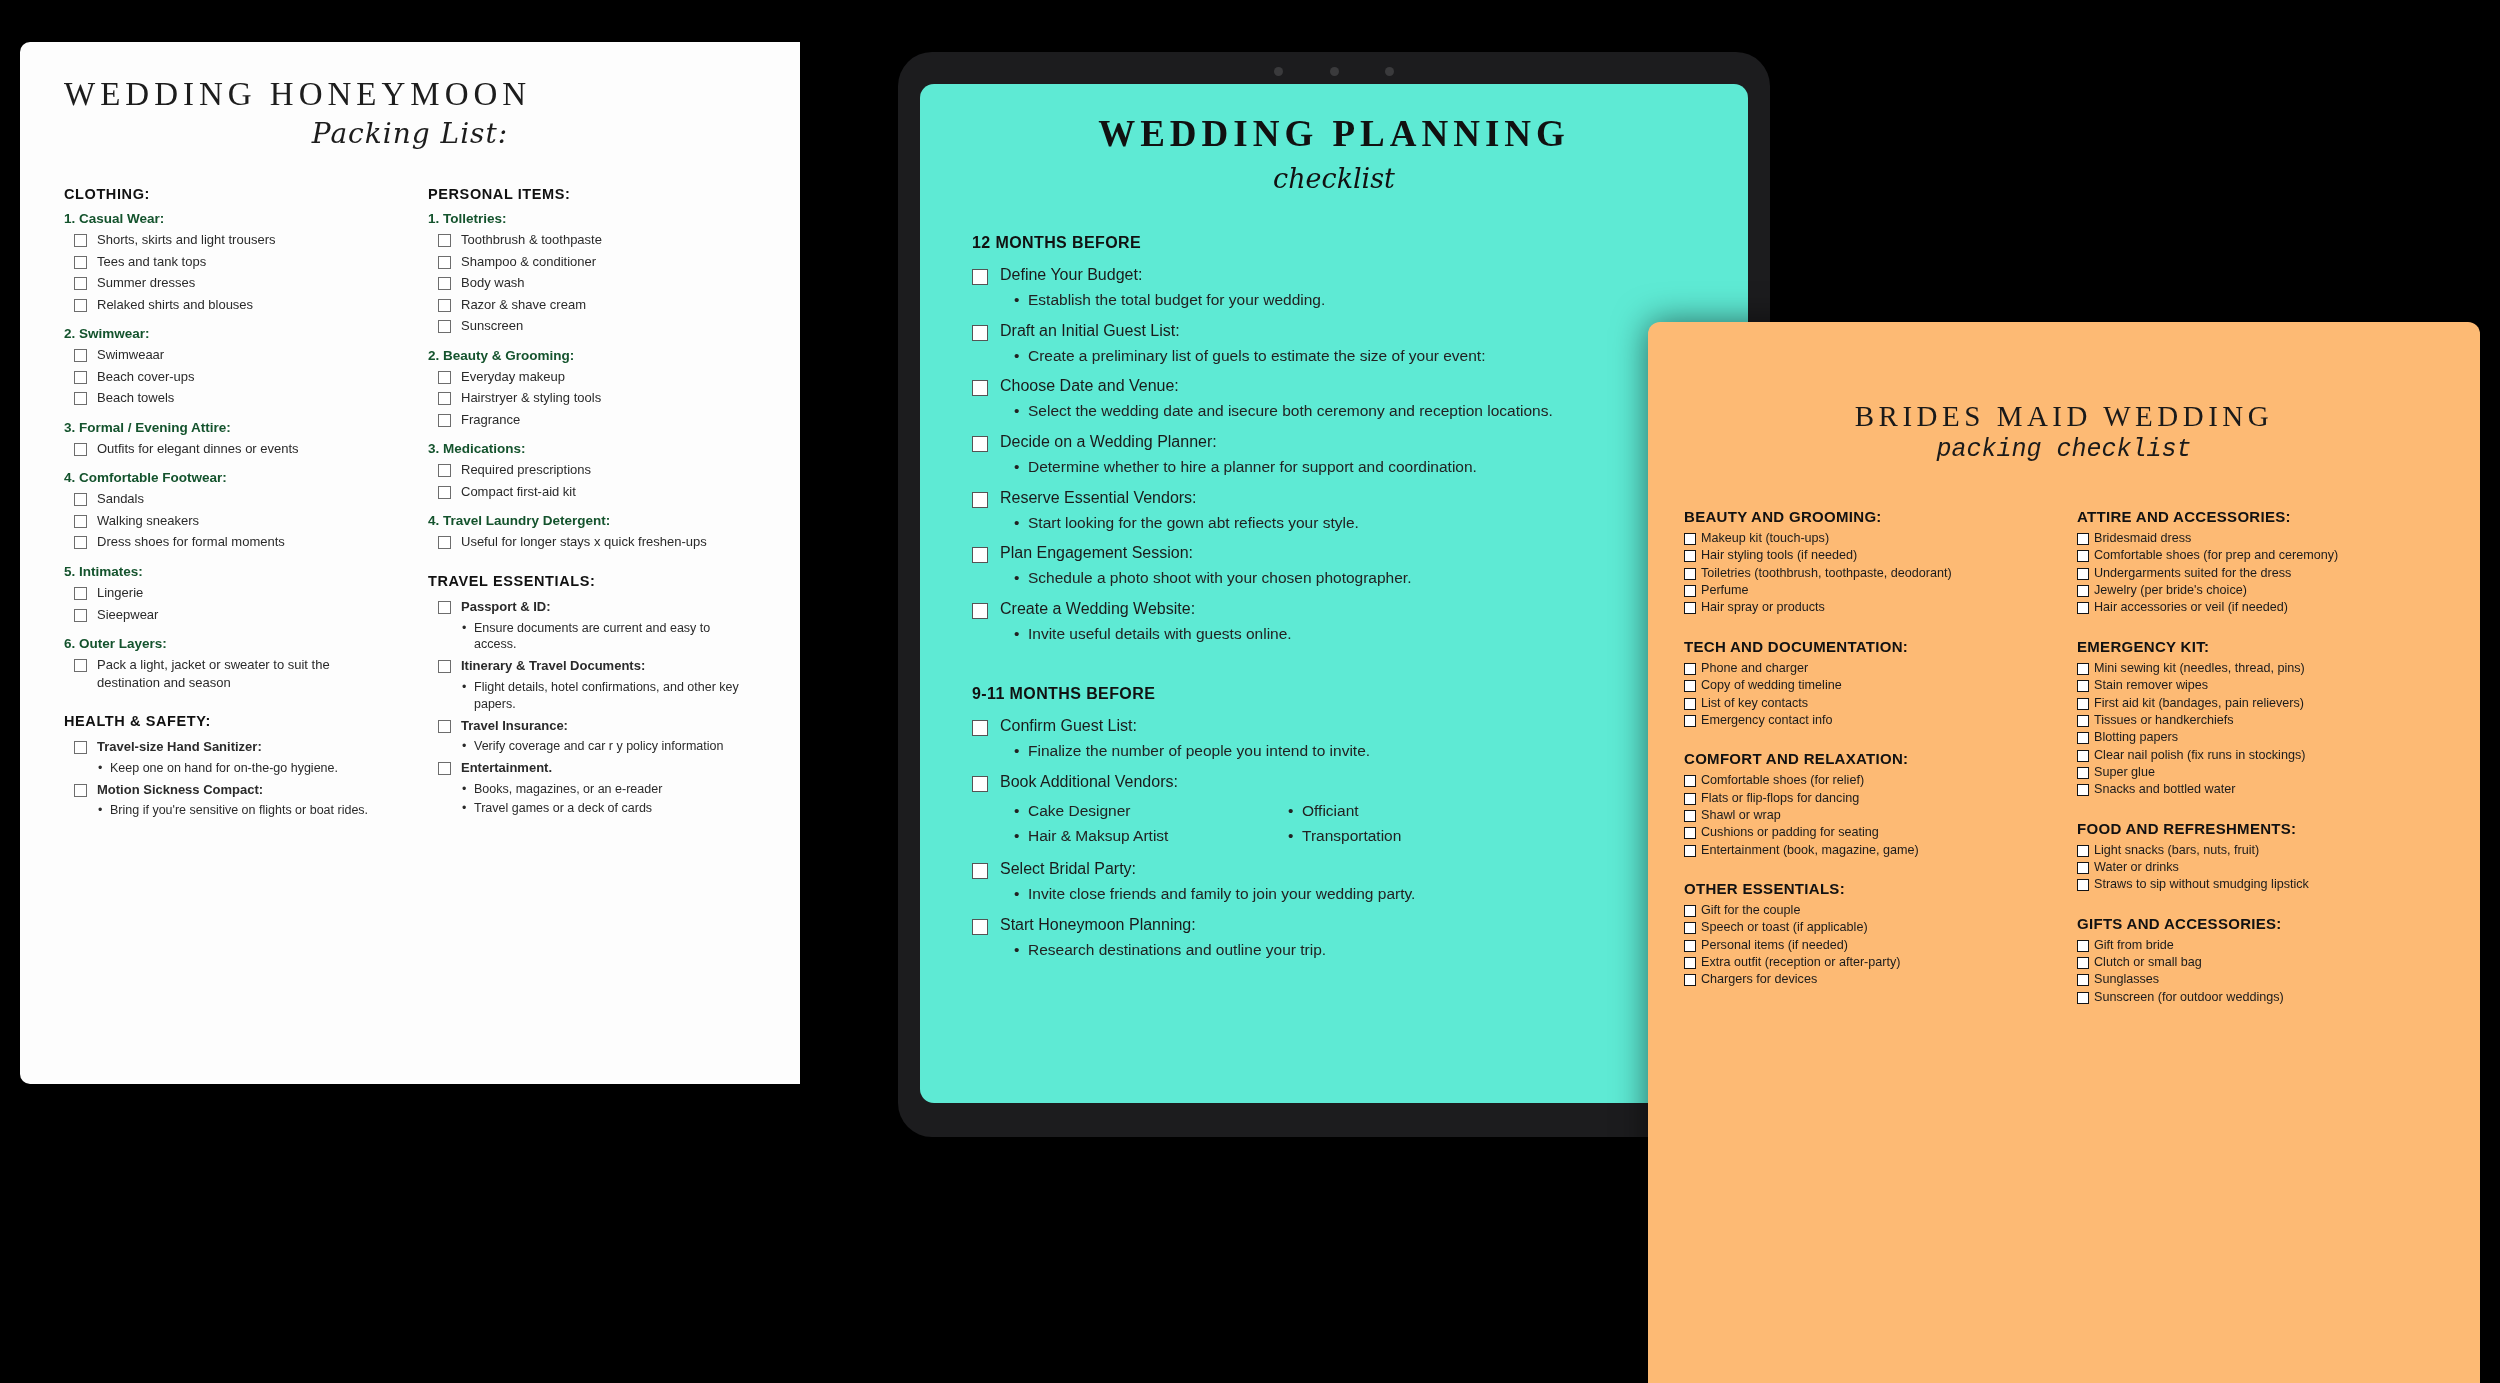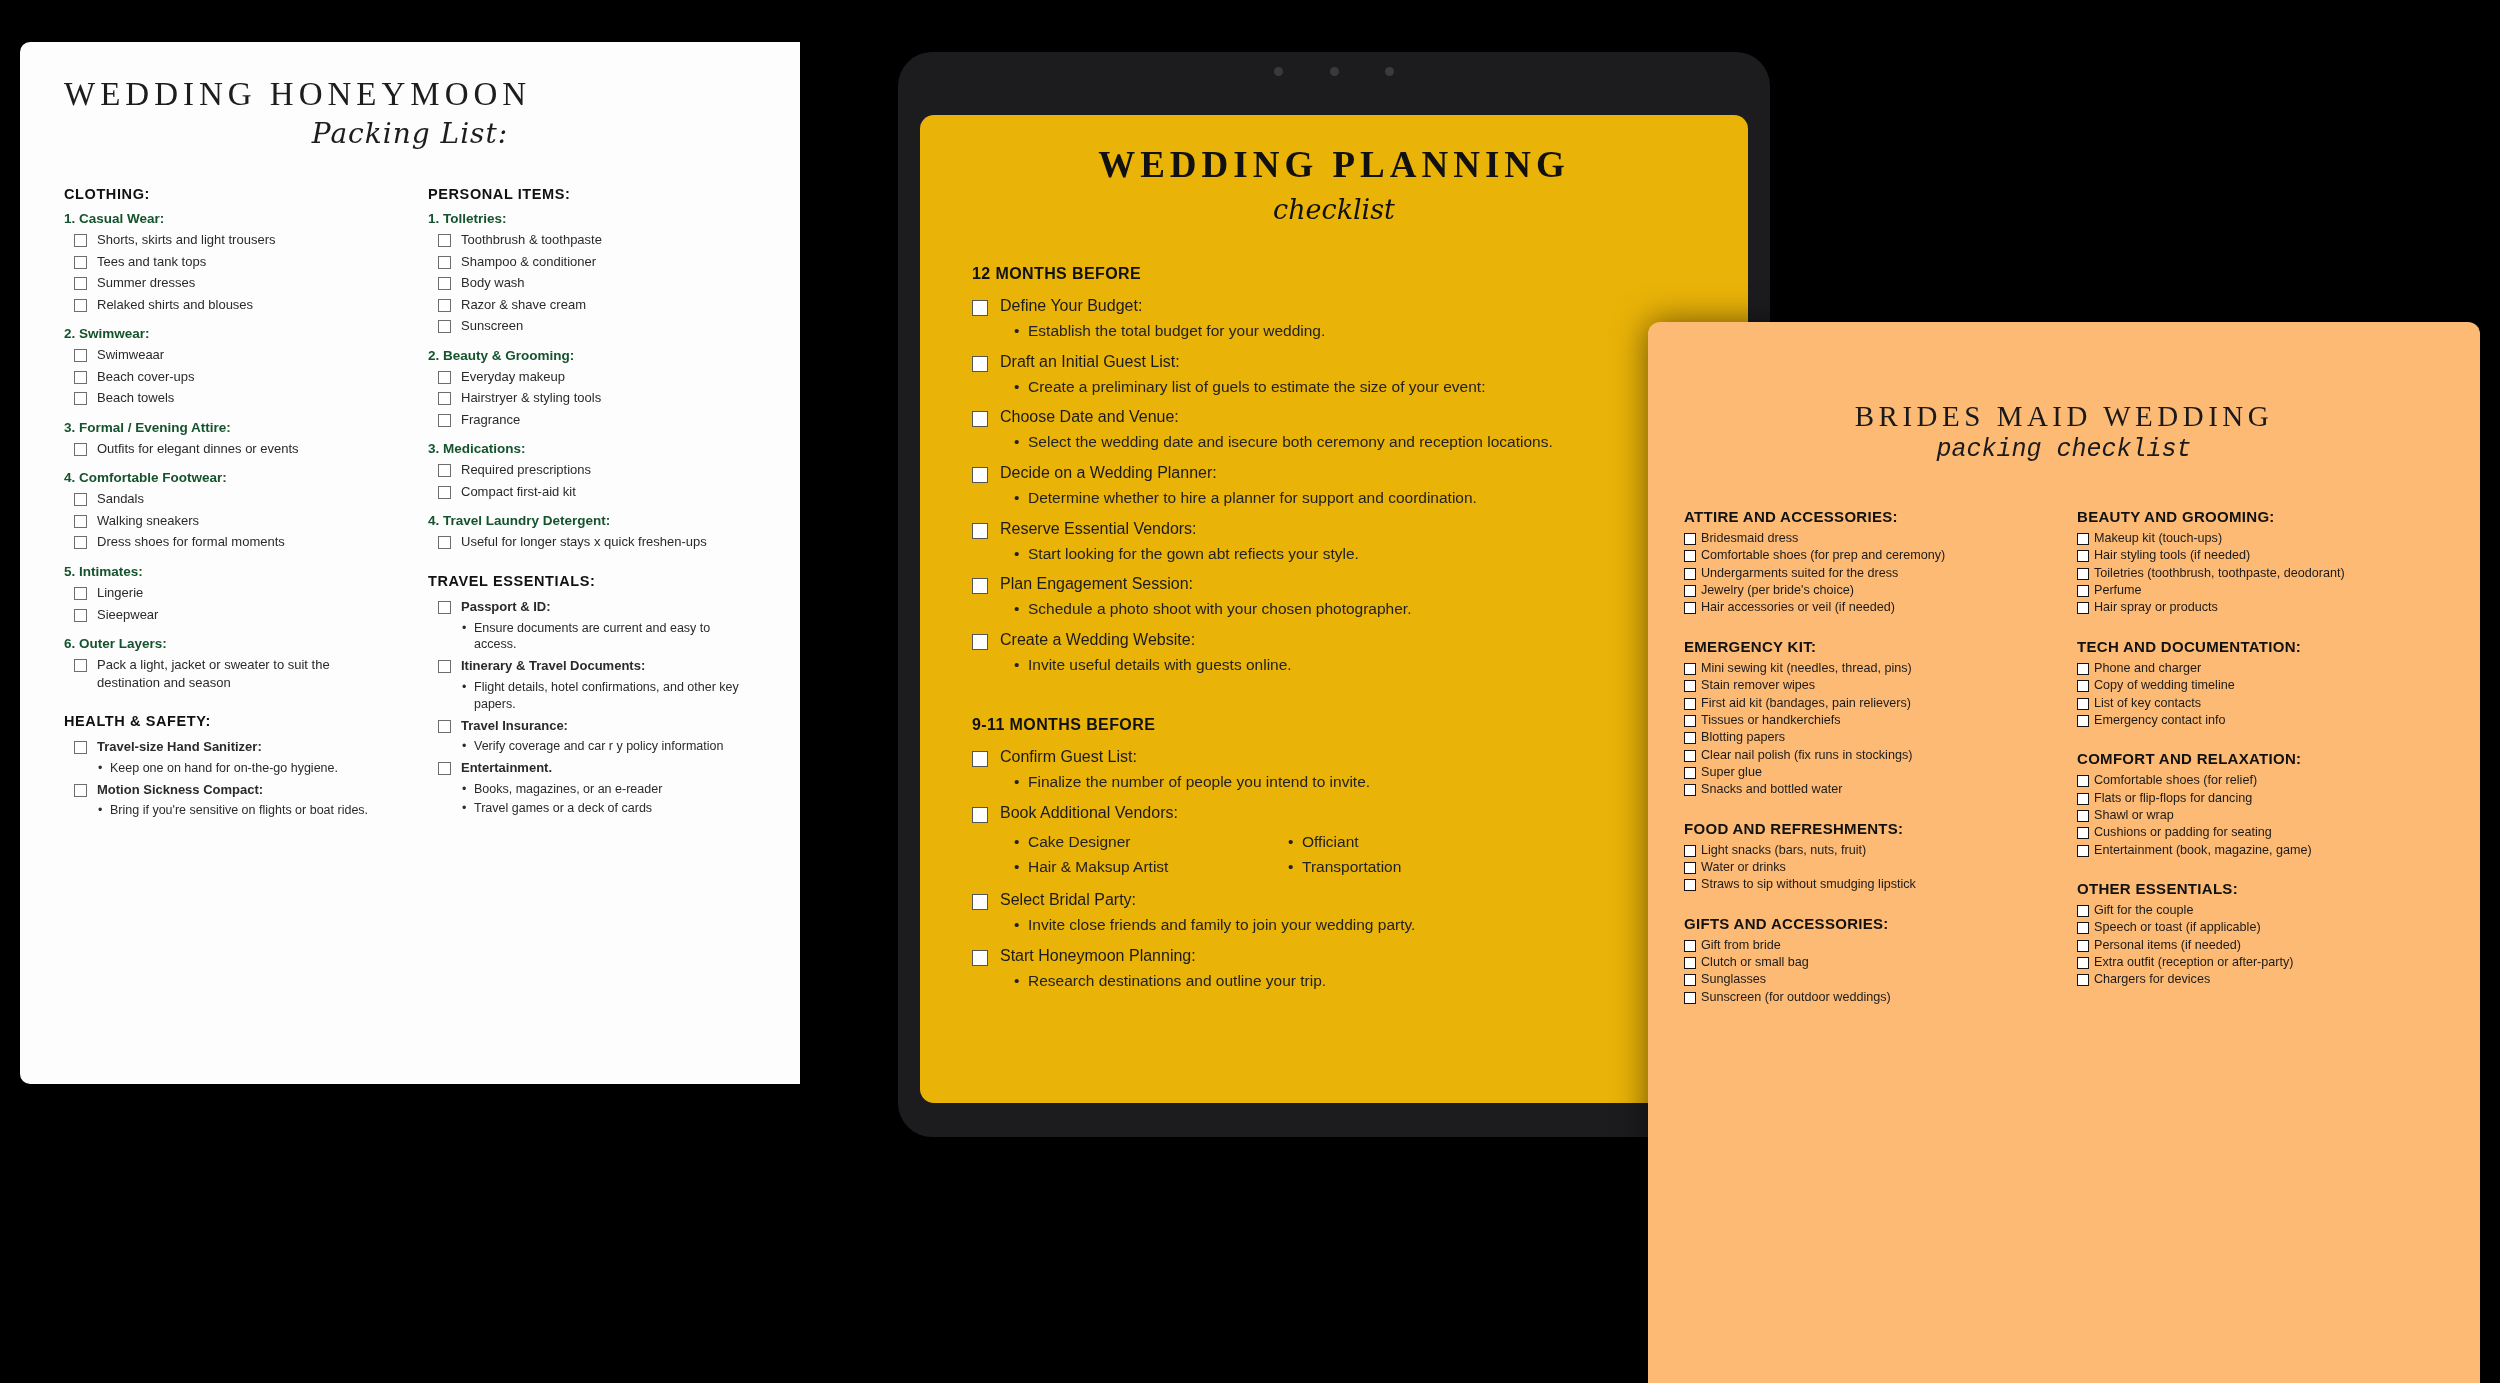--- a/index.html
+++ b/index.html
@@ -126,24 +126,23 @@
     width: 9px; height: 9px;
     border-radius: 50%;
     background: #3a3a3c;
   }
   .tablet-screen {
     position: absolute;
     left: 22px;
     top: 32px;
     right: 22px;
     bottom: 34px;
-    background: #eab308;
+    background: #5eead4;
     border-radius: 14px;
     overflow: hidden;
-    margin-top: 31px;
   }
   .s2-inner { padding: 28px 52px; }
   .s2-title {
     text-align: center;
     font-family: "Liberation Serif", serif;
     font-size: 37px;
     letter-spacing: 5px;
     font-weight: 700;
     color: #111;
   }
@@ -505,20 +504,102 @@
         </div>
     </div>
   </div>
 </div>
 
 <div class="sheet3">
   <div class="s3-inner">
     <div class="s3-title">BRIDES MAID WEDDING</div>
     <div class="s3-sub">packing checklist</div>
     <div class="s3-cols">
+      <div class="s3-col" id="bm-right">
+          <div class="s3-h">BEAUTY AND GROOMING:</div>
+          <div class="s3-row">
+            <span class="cb3"></span>
+            <span class="s3-txt">Makeup kit (touch-ups)</span>
+          </div>
+          <div class="s3-row">
+            <span class="cb3"></span>
+            <span class="s3-txt">Hair styling tools (if needed)</span>
+          </div>
+          <div class="s3-row">
+            <span class="cb3"></span>
+            <span class="s3-txt">Toiletries (toothbrush, toothpaste, deodorant)</span>
+          </div>
+          <div class="s3-row">
+            <span class="cb3"></span>
+            <span class="s3-txt">Perfume</span>
+          </div>
+          <div class="s3-row">
+            <span class="cb3"></span>
+            <span class="s3-txt">Hair spray or products</span>
+          </div>
+          <div class="s3-h sp">TECH AND DOCUMENTATION:</div>
+          <div class="s3-row">
+            <span class="cb3"></span>
+            <span class="s3-txt">Phone and charger</span>
+          </div>
+          <div class="s3-row">
+            <span class="cb3"></span>
+            <span class="s3-txt">Copy of wedding timeline</span>
+          </div>
+          <div class="s3-row">
+            <span class="cb3"></span>
+            <span class="s3-txt">List of key contacts</span>
+          </div>
+          <div class="s3-row">
+            <span class="cb3"></span>
+            <span class="s3-txt">Emergency contact info</span>
+          </div>
+          <div class="s3-h sp">COMFORT AND RELAXATION:</div>
+          <div class="s3-row">
+            <span class="cb3"></span>
+            <span class="s3-txt">Comfortable shoes (for relief)</span>
+          </div>
+          <div class="s3-row">
+            <span class="cb3"></span>
+            <span class="s3-txt">Flats or flip-flops for dancing</span>
+          </div>
+          <div class="s3-row">
+            <span class="cb3"></span>
+            <span class="s3-txt">Shawl or wrap</span>
+          </div>
+          <div class="s3-row">
+            <span class="cb3"></span>
+            <span class="s3-txt">Cushions or padding for seating</span>
+          </div>
+          <div class="s3-row">
+            <span class="cb3"></span>
+            <span class="s3-txt">Entertainment (book, magazine, game)</span>
+          </div>
+          <div class="s3-h sp">OTHER ESSENTIALS:</div>
+          <div class="s3-row">
+            <span class="cb3"></span>
+            <span class="s3-txt">Gift for the couple</span>
+          </div>
+          <div class="s3-row">
+            <span class="cb3"></span>
+            <span class="s3-txt">Speech or toast (if applicable)</span>
+          </div>
+          <div class="s3-row">
+            <span class="cb3"></span>
+            <span class="s3-txt">Personal items (if needed)</span>
+          </div>
+          <div class="s3-row">
+            <span class="cb3"></span>
+            <span class="s3-txt">Extra outfit (reception or after-party)</span>
+          </div>
+          <div class="s3-row">
+            <span class="cb3"></span>
+            <span class="s3-txt">Chargers for devices</span>
+          </div>
+        </div>
       <div class="s3-col" id="bm-left">
           <div class="s3-h">ATTIRE AND ACCESSORIES:</div>
           <div class="s3-row">
             <span class="cb3"></span>
             <span class="s3-txt">Bridesmaid dress</span>
           </div>
           <div class="s3-row">
             <span class="cb3"></span>
             <span class="s3-txt">Comfortable shoes (for prep and ceremony)</span>
           </div>
@@ -589,99 +670,17 @@
             <span class="cb3"></span>
             <span class="s3-txt">Clutch or small bag</span>
           </div>
           <div class="s3-row">
             <span class="cb3"></span>
             <span class="s3-txt">Sunglasses</span>
           </div>
           <div class="s3-row">
             <span class="cb3"></span>
             <span class="s3-txt">Sunscreen (for outdoor weddings)</span>
-          </div>
-        </div>
-      <div class="s3-col" id="bm-right">
-          <div class="s3-h">BEAUTY AND GROOMING:</div>
-          <div class="s3-row">
-            <span class="cb3"></span>
-            <span class="s3-txt">Makeup kit (touch-ups)</span>
-          </div>
-          <div class="s3-row">
-            <span class="cb3"></span>
-            <span class="s3-txt">Hair styling tools (if needed)</span>
-          </div>
-          <div class="s3-row">
-            <span class="cb3"></span>
-            <span class="s3-txt">Toiletries (toothbrush, toothpaste, deodorant)</span>
-          </div>
-          <div class="s3-row">
-            <span class="cb3"></span>
-            <span class="s3-txt">Perfume</span>
-          </div>
-          <div class="s3-row">
-            <span class="cb3"></span>
-            <span class="s3-txt">Hair spray or products</span>
-          </div>
-          <div class="s3-h sp">TECH AND DOCUMENTATION:</div>
-          <div class="s3-row">
-            <span class="cb3"></span>
-            <span class="s3-txt">Phone and charger</span>
-          </div>
-          <div class="s3-row">
-            <span class="cb3"></span>
-            <span class="s3-txt">Copy of wedding timeline</span>
-          </div>
-          <div class="s3-row">
-            <span class="cb3"></span>
-            <span class="s3-txt">List of key contacts</span>
-          </div>
-          <div class="s3-row">
-            <span class="cb3"></span>
-            <span class="s3-txt">Emergency contact info</span>
-          </div>
-          <div class="s3-h sp">COMFORT AND RELAXATION:</div>
-          <div class="s3-row">
-            <span class="cb3"></span>
-            <span class="s3-txt">Comfortable shoes (for relief)</span>
-          </div>
-          <div class="s3-row">
-            <span class="cb3"></span>
-            <span class="s3-txt">Flats or flip-flops for dancing</span>
-          </div>
-          <div class="s3-row">
-            <span class="cb3"></span>
-            <span class="s3-txt">Shawl or wrap</span>
-          </div>
-          <div class="s3-row">
-            <span class="cb3"></span>
-            <span class="s3-txt">Cushions or padding for seating</span>
-          </div>
-          <div class="s3-row">
-            <span class="cb3"></span>
-            <span class="s3-txt">Entertainment (book, magazine, game)</span>
-          </div>
-          <div class="s3-h sp">OTHER ESSENTIALS:</div>
-          <div class="s3-row">
-            <span class="cb3"></span>
-            <span class="s3-txt">Gift for the couple</span>
-          </div>
-          <div class="s3-row">
-            <span class="cb3"></span>
-            <span class="s3-txt">Speech or toast (if applicable)</span>
-          </div>
-          <div class="s3-row">
-            <span class="cb3"></span>
-            <span class="s3-txt">Personal items (if needed)</span>
-          </div>
-          <div class="s3-row">
-            <span class="cb3"></span>
-            <span class="s3-txt">Extra outfit (reception or after-party)</span>
-          </div>
-          <div class="s3-row">
-            <span class="cb3"></span>
-            <span class="s3-txt">Chargers for devices</span>
           </div>
         </div>
     </div>
   </div>
 </div>
 
 </body></html>

